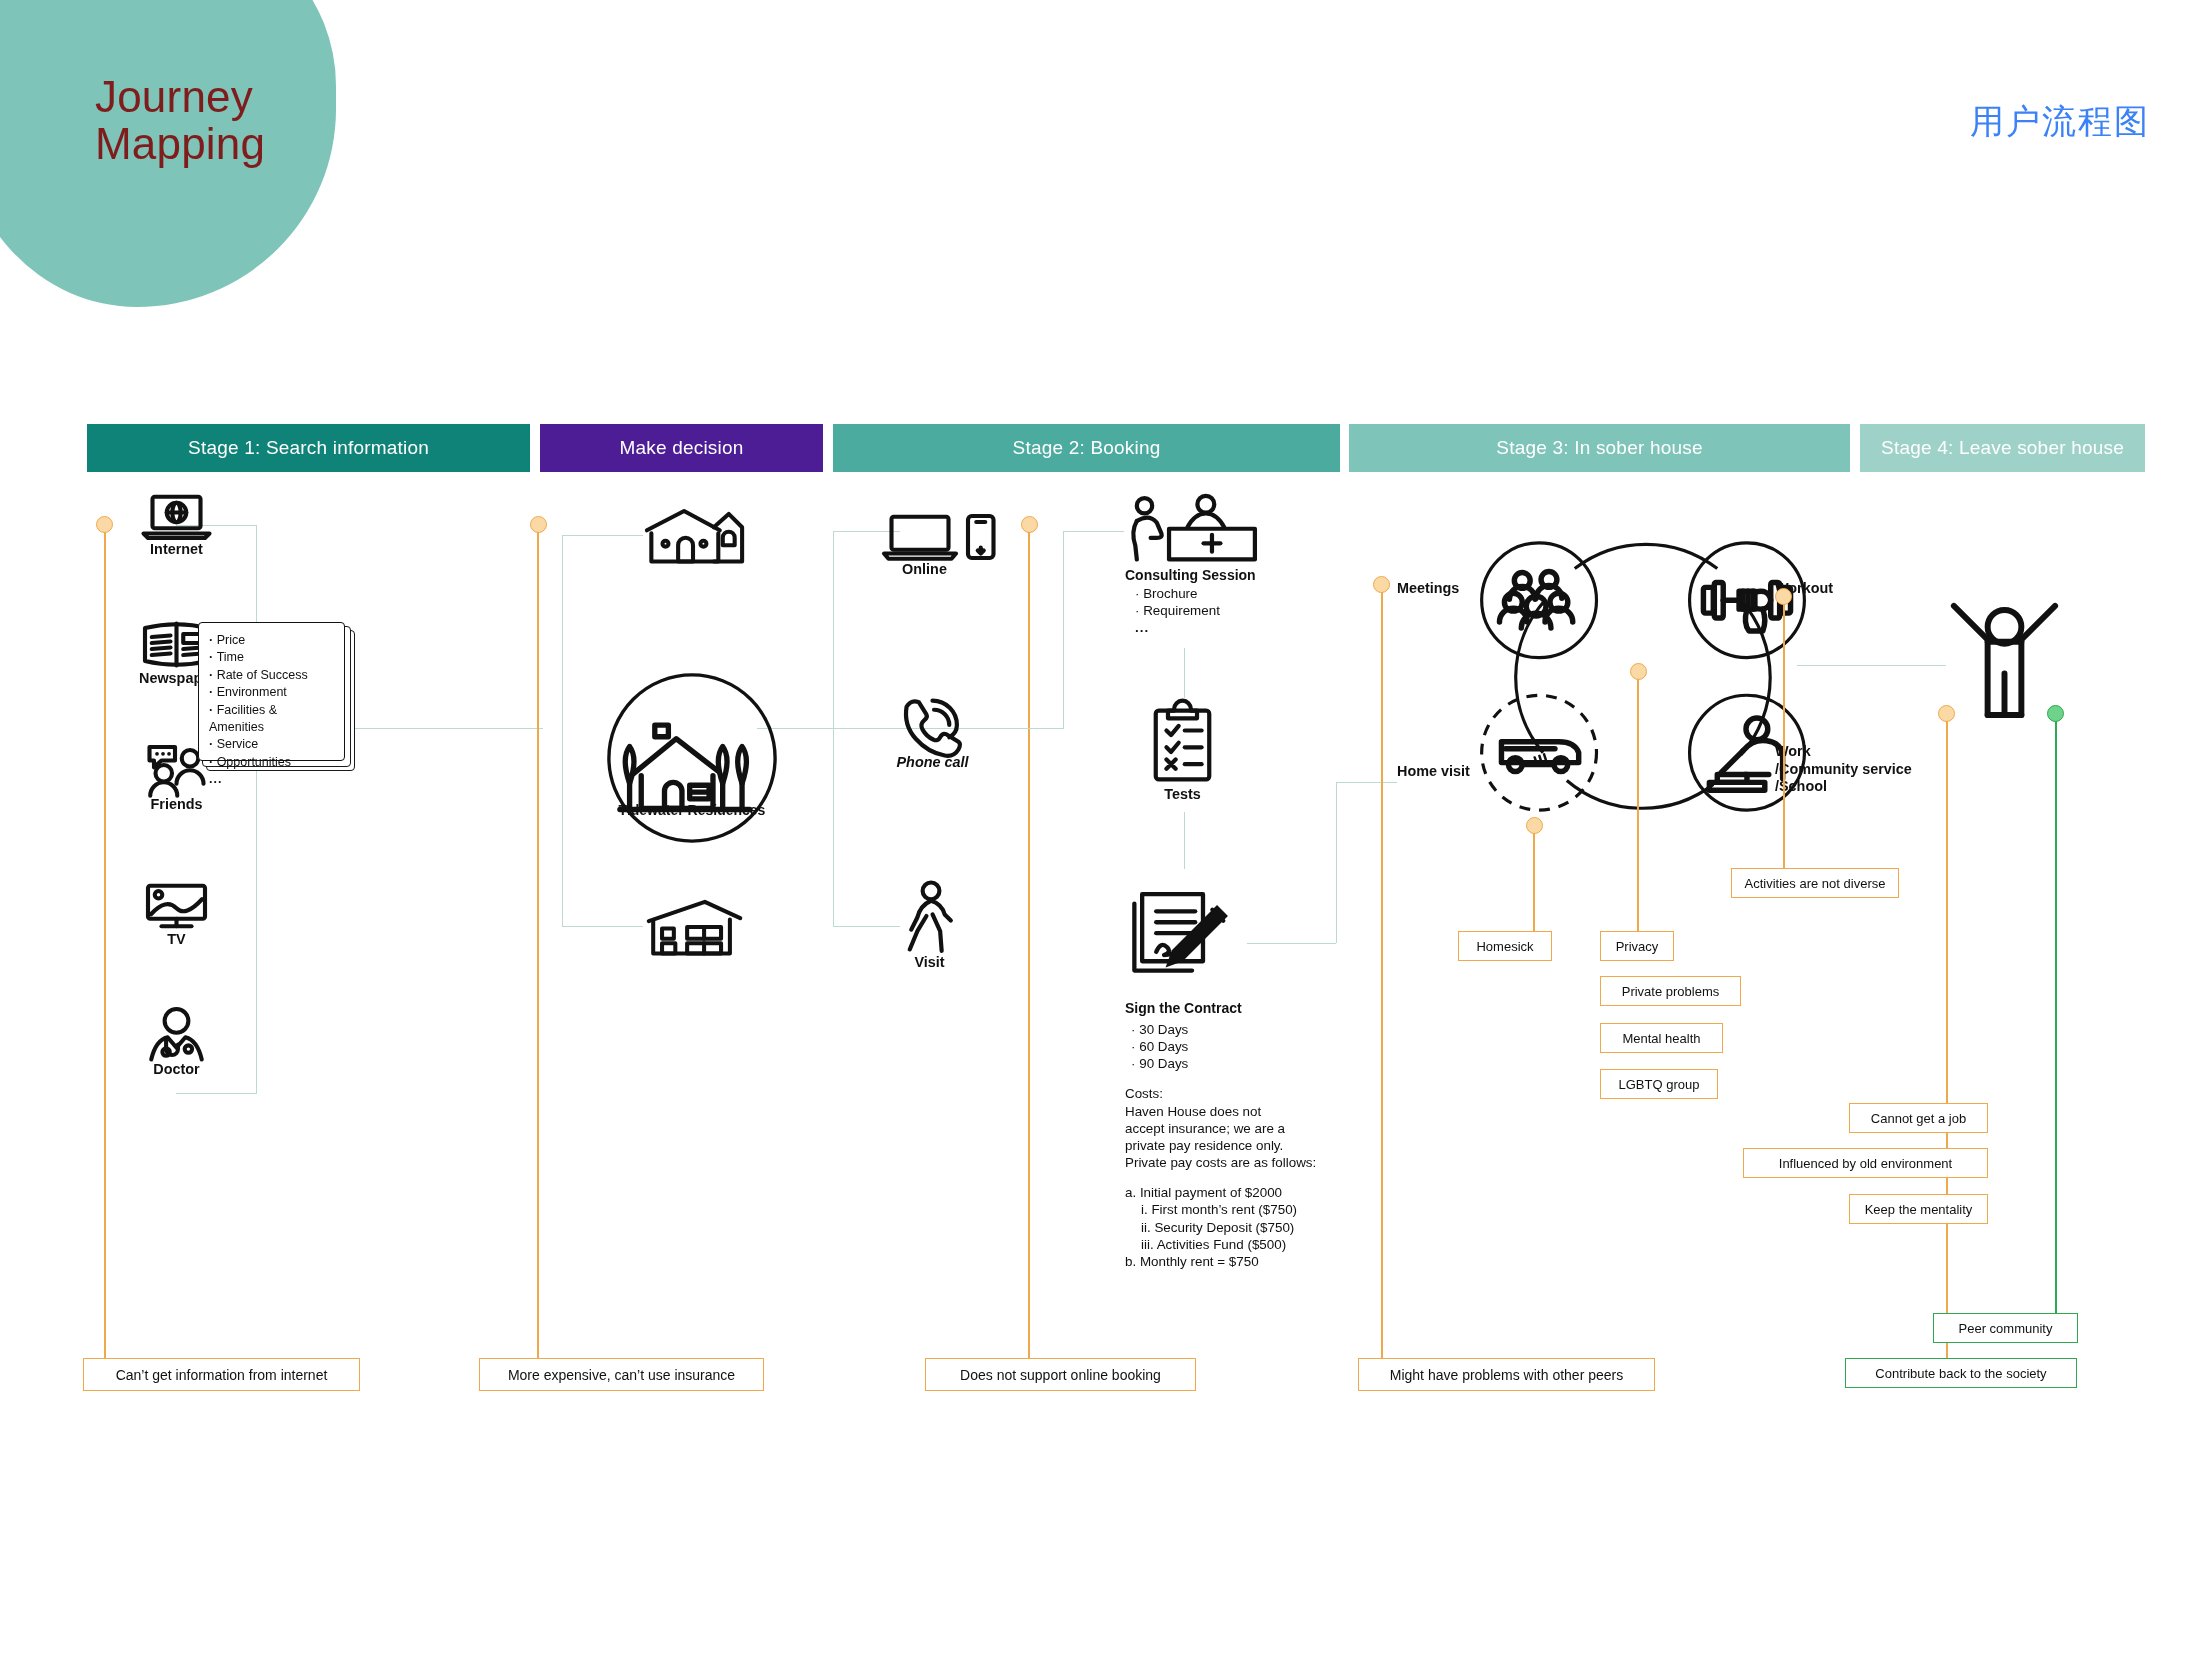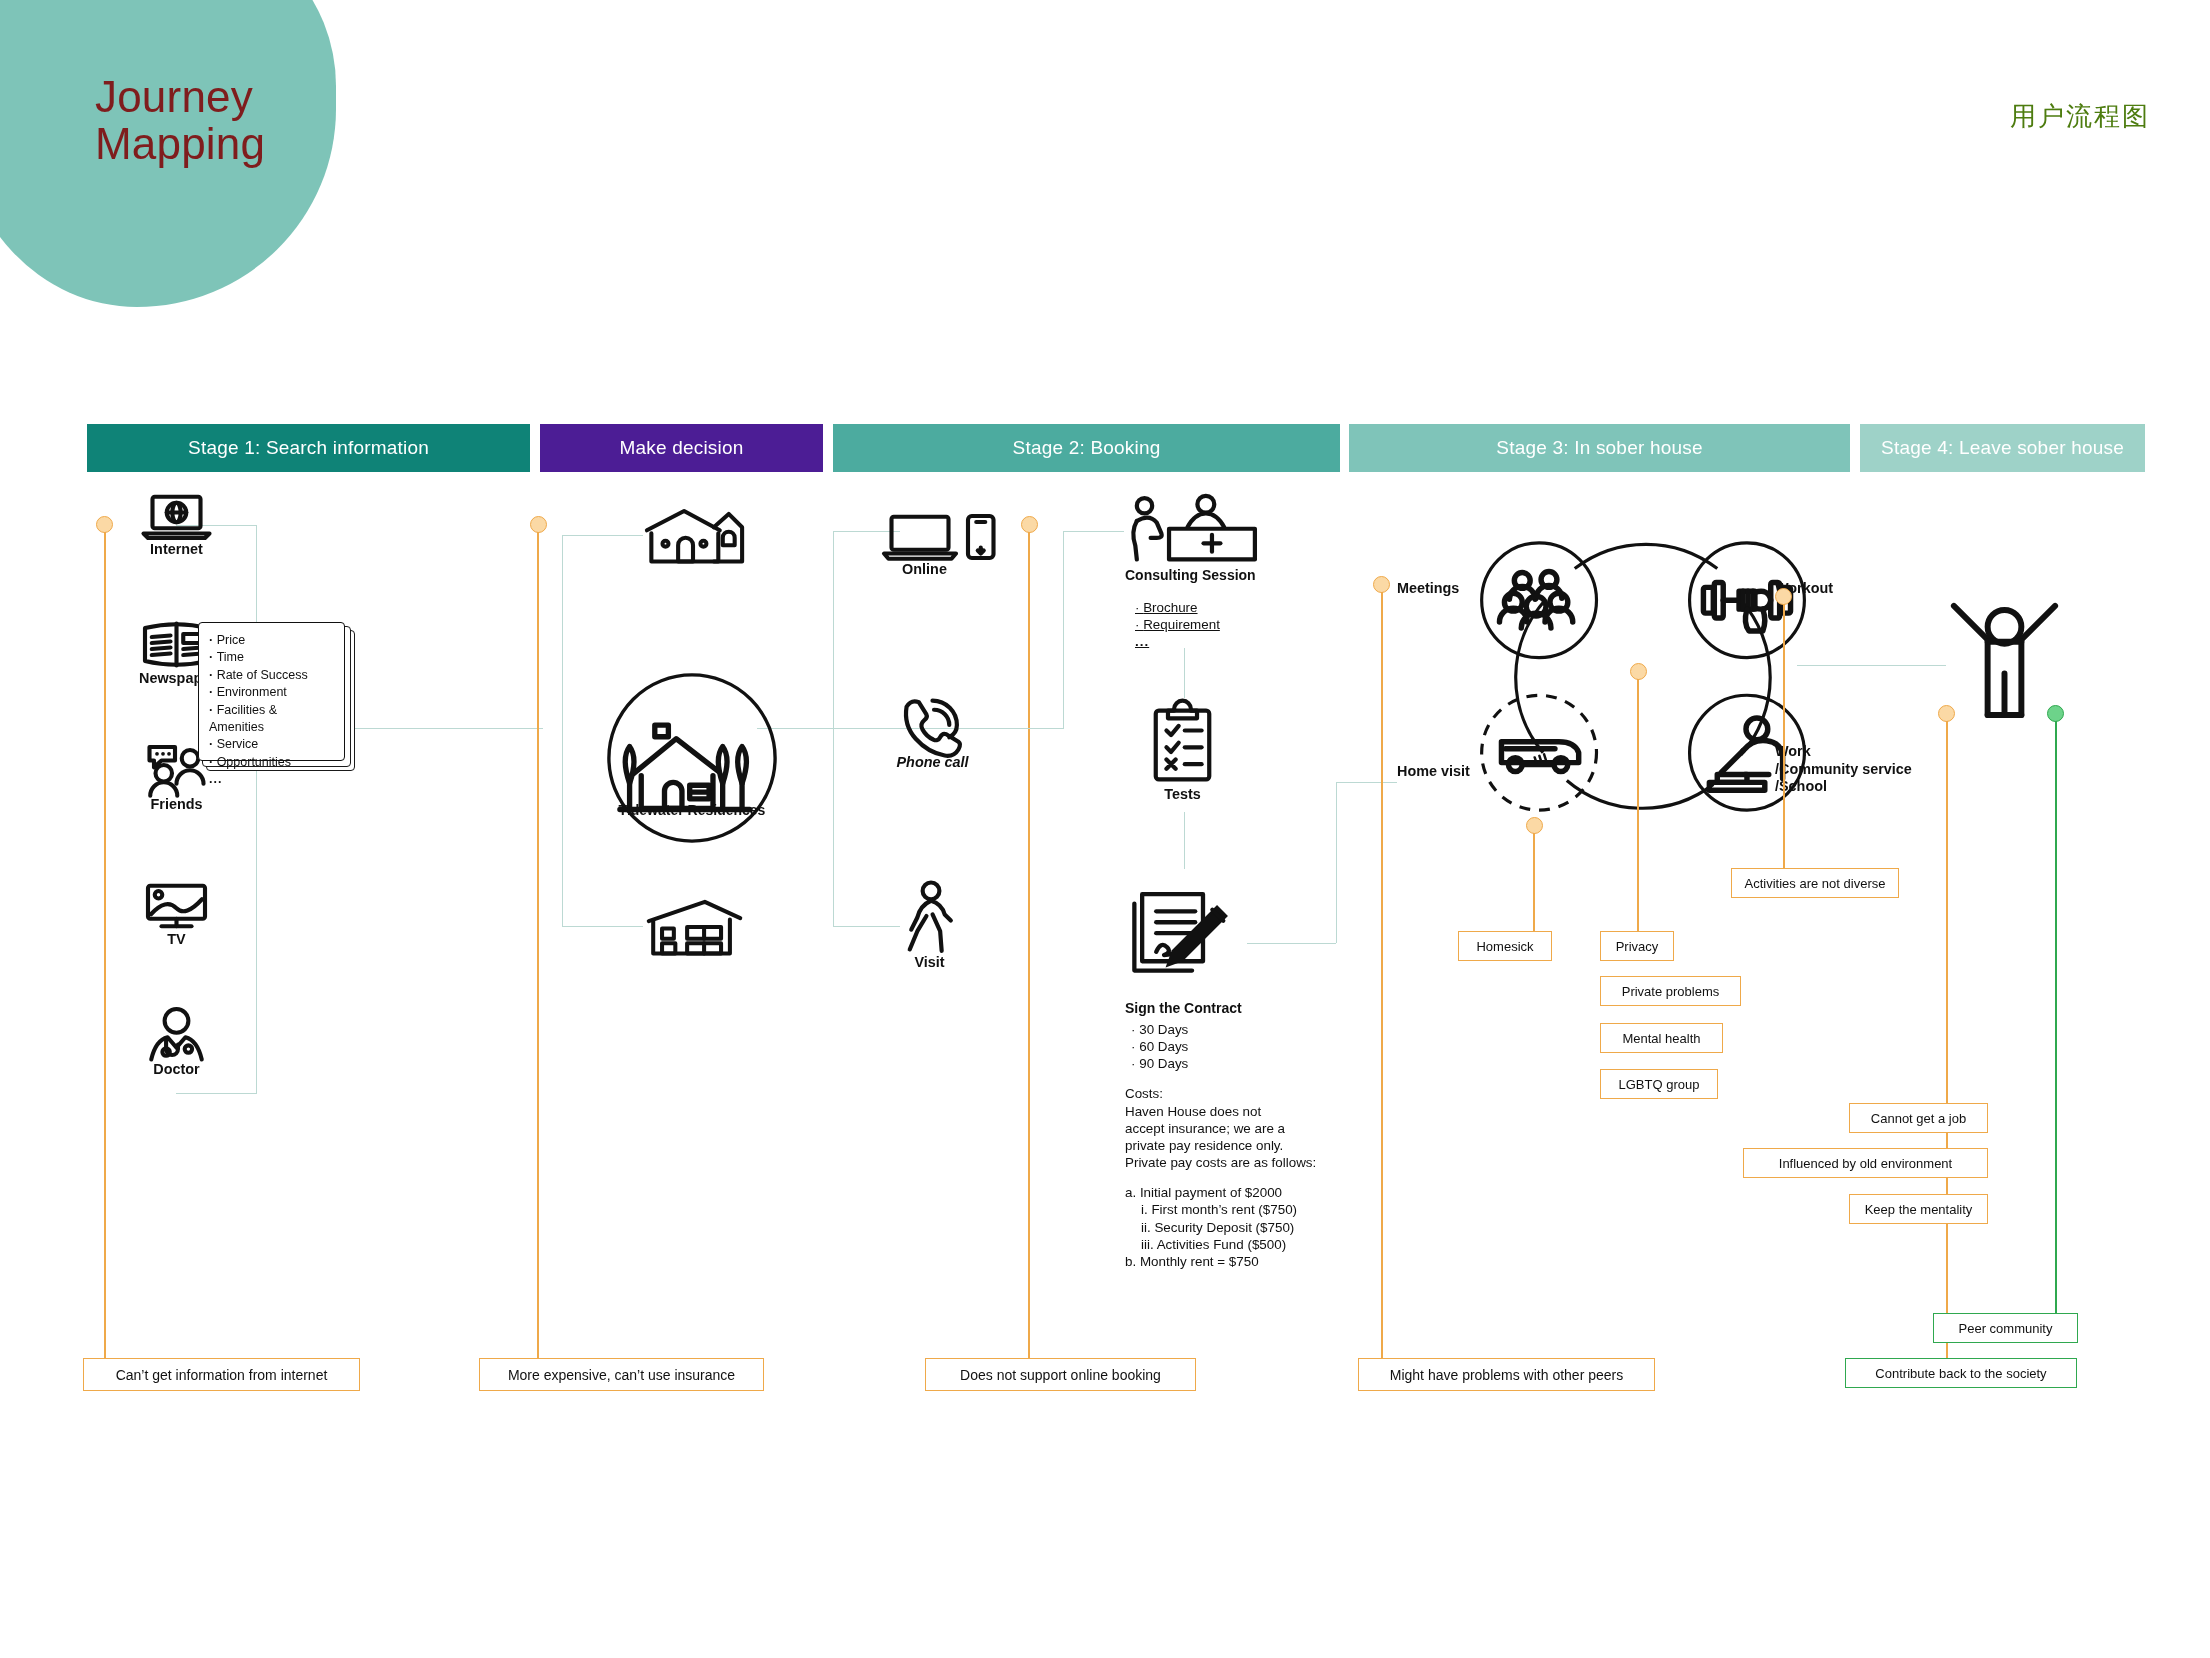--- a/index.html
+++ b/index.html
@@ -17,21 +17,21 @@
     border-bottom-right-radius:62% 60%;
     border-bottom-left-radius:55% 58%;
   }
   #brand-title{
     left:95px;top:74px;width:297px;
     font-size:44px;line-height:1.06;font-weight:400;letter-spacing:0.2px;
     color:#7f1d1d;
   }
   #brand-title .l2{display:block;}
   #doc-subtitle{
-    right:61px;top:99px;font-size:26px;letter-spacing:2px;color:#4d7c0f;
+    right:61px;top:99px;font-size:34px;letter-spacing:2px;color:#3b82f6;
     font-family:"DejaVu Sans",sans-serif;
   }
   
   .stage-bar{
     height:48px;display:flex;align-items:center;justify-content:center;
     color:#ffffff;font-size:19px;letter-spacing:0.2px;white-space:nowrap;
   }
   
   .icon-label{
     font-size:14.4px;font-weight:700;text-align:center;color:#111;
@@ -311,21 +311,21 @@
     <circle cx="24" cy="14" r="10" class="stk2"></circle>
     <path class="stk2" d="M14 34 q16 -10 26 2 l6 14 q2 6 -6 6 h-8"></path>
     <path class="stk2" d="M14 34 q-8 14 -2 32 l2 18"></path>
     <circle cx="104" cy="12" r="11" class="stk2"></circle>
     <path class="stk2" d="M80 42 q10 -18 24 -18 q14 0 24 18"></path>
     <path class="stk2" d="M56 44 h112 v40 H56 Z"></path>
     <line x1="112" y1="52" x2="112" y2="74" class="stk2"></line>
     <line x1="101" y1="63" x2="123" y2="63" class="stk2"></line>
   </svg>
   <div class="hd" style="margin-top:3px;">Consulting Session</div>
-  <div class="blk" style="margin-top:16px;padding-left:10px;text-decoration:underline;">
+  <div class="blk" style="margin-top:2px;padding-left:10px;">
     <div>·&nbsp;<span>Brochure</span></div>
     <div>·&nbsp;<span>Requirement</span></div>
     <div style="font-weight:900;letter-spacing:1px;">...</div>
   </div>
 </div>
 
 <div class="abs vline-t" style="left:1184px;top:648px;height:50px;"></div>
 
 <div class="abs" style="left:1148px;top:703px;width:77px;">
   <svg width="69" height="81" viewBox="0 0 90 106">

